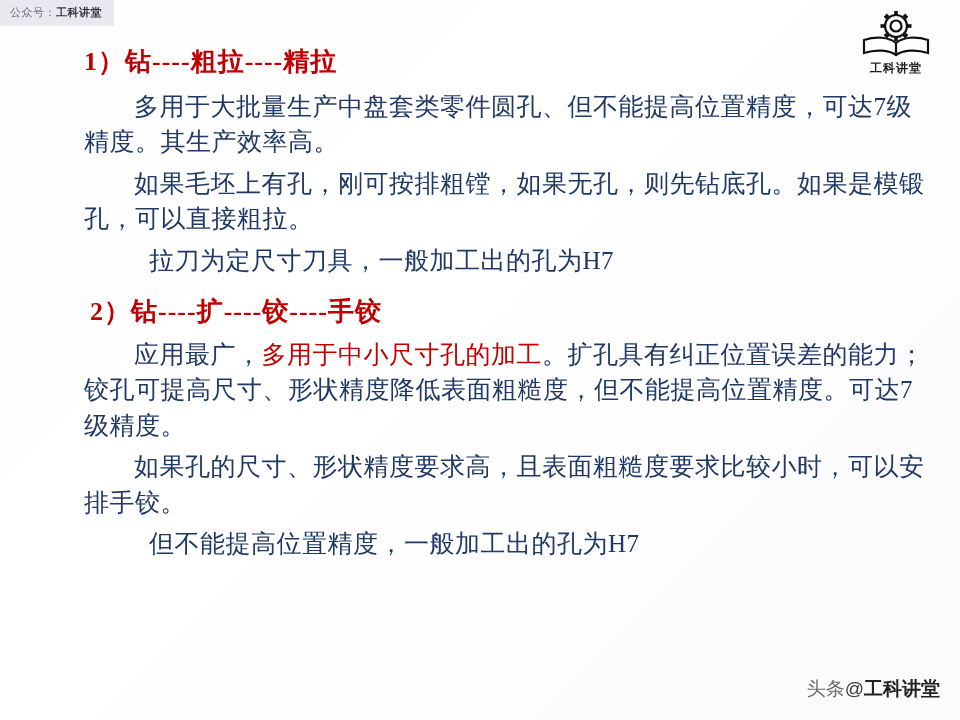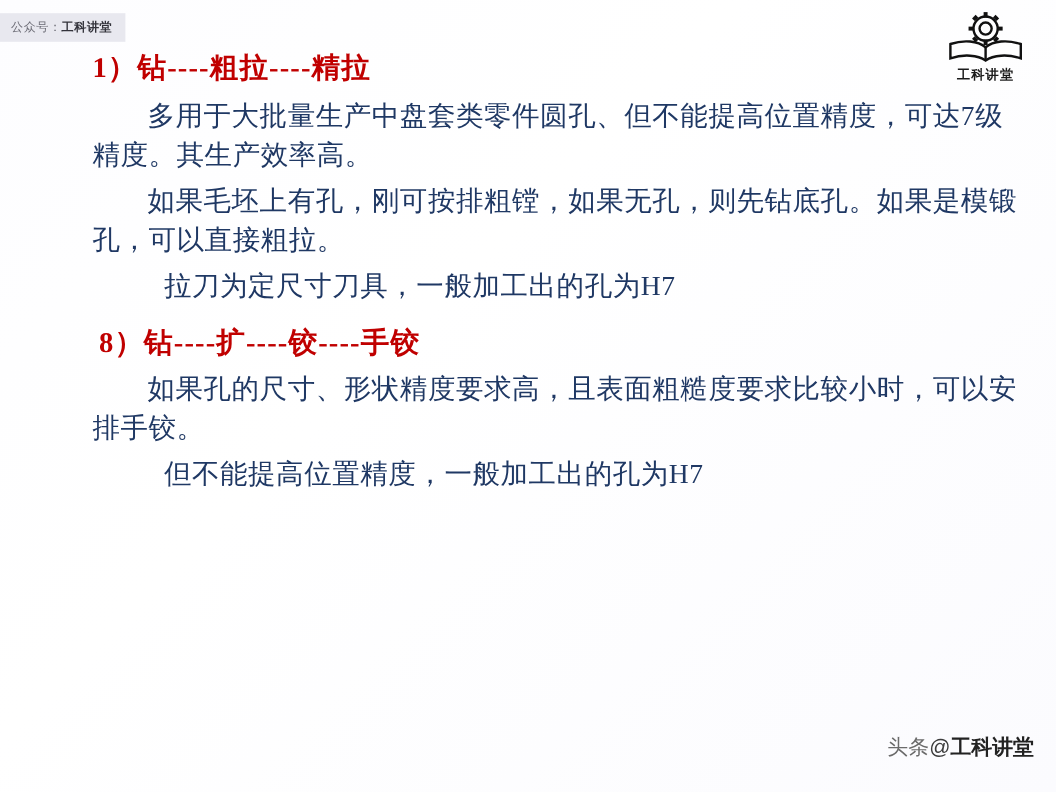--- a/index.html
+++ b/index.html
@@ -18,21 +18,21 @@
     width: 960px;
     height: 720px;
     background: linear-gradient(135deg, #fdfdff 0%, #ffffff 40%, #fbfbfe 100%);
     box-sizing: border-box;
     overflow: hidden;
   }
 
   
   .wechat-tag {
     position: absolute;
-    top: 12px;
+    top: 0;
     left: 0;
     background: #e8e8ef;
     color: #55555f;
     font-family: Liberation Sans, sans-serif;
     font-size: 11px;
     padding: 5px 12px 6px 10px;
     letter-spacing: 0.5px;
     white-space: nowrap;
   }
   .wechat-tag .tag-label { color: #6a6a74; }
@@ -85,21 +85,21 @@
     text-indent: 2em;
     letter-spacing: 0.5px;
   }
   .para.indent-more { text-indent: 2.6em; }
   .hl-red { color: #c00000; }
 
   
   .bottom-watermark {
     position: absolute;
     right: 20px;
-    bottom: 28px;
+    bottom: 18px;
     font-family: "Liberation Sans", sans-serif;
     font-size: 19px;
     color: #3c3c3c;
     white-space: nowrap;
     text-align: center;
   }
   .bottom-watermark .wm-head { color: #6b6b6b; }
   .bottom-watermark .wm-at { color: #3c3c3c; }
   .bottom-watermark .wm-name { color: #222222; font-weight: bold; }
 </style>
@@ -137,22 +137,23 @@
   </div>
 
   <div class="content">
 
     <h2 class="heading">1）钻----粗拉----精拉</h2>
 
     <p class="para">多用于大批量生产中盘套类零件圆孔、但不能提高位置精度，可达7级精度。其生产效率高。</p>
     <p class="para">如果毛坯上有孔，刚可按排粗镗，如果无孔，则先钻底孔。如果是模锻孔，可以直接粗拉。</p>
     <p class="para indent-more">拉刀为定尺寸刀具，一般加工出的孔为H7</p>
 
-    <h2 class="heading second">8）钻----扩----铰----手铰</h2>
+    <h2 class="heading second">2）钻----扩----铰----手铰</h2>
 
+    <p class="para"><span>应用最广，</span><span class="hl-red">多用于中小尺寸孔的加工</span><span>。扩孔具有纠正位置误差的能力；铰孔可提高尺寸、形状精度降低表面粗糙度，但不能提高位置精度。可达7级精度。</span></p>
 
     <p class="para">如果孔的尺寸、形状精度要求高，且表面粗糙度要求比较小时，可以安排手铰。</p>
     <p class="para indent-more">但不能提高位置精度，一般加工出的孔为H7</p>
 
   </div>
 
   <div class="bottom-watermark">
     <span class="wm-head">头条</span><span class="wm-at">@</span><span class="wm-name">工科讲堂</span>
   </div>
 

